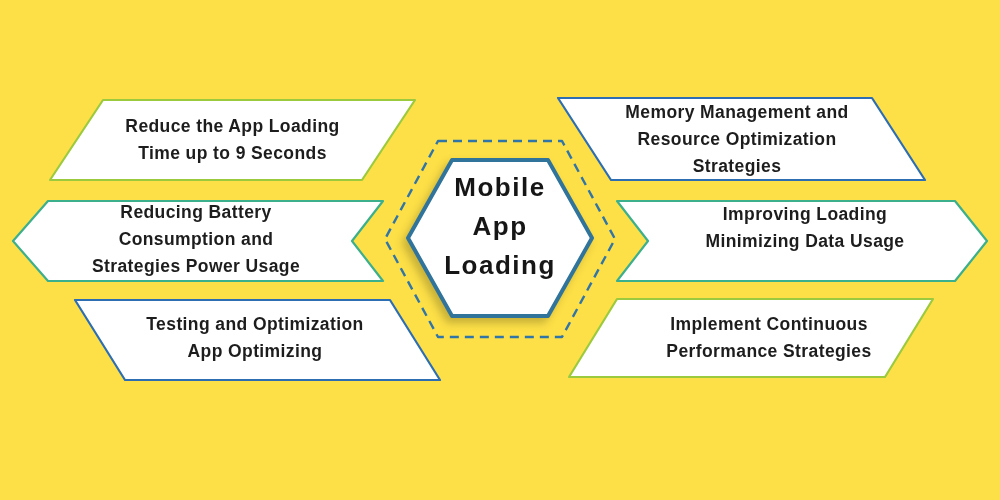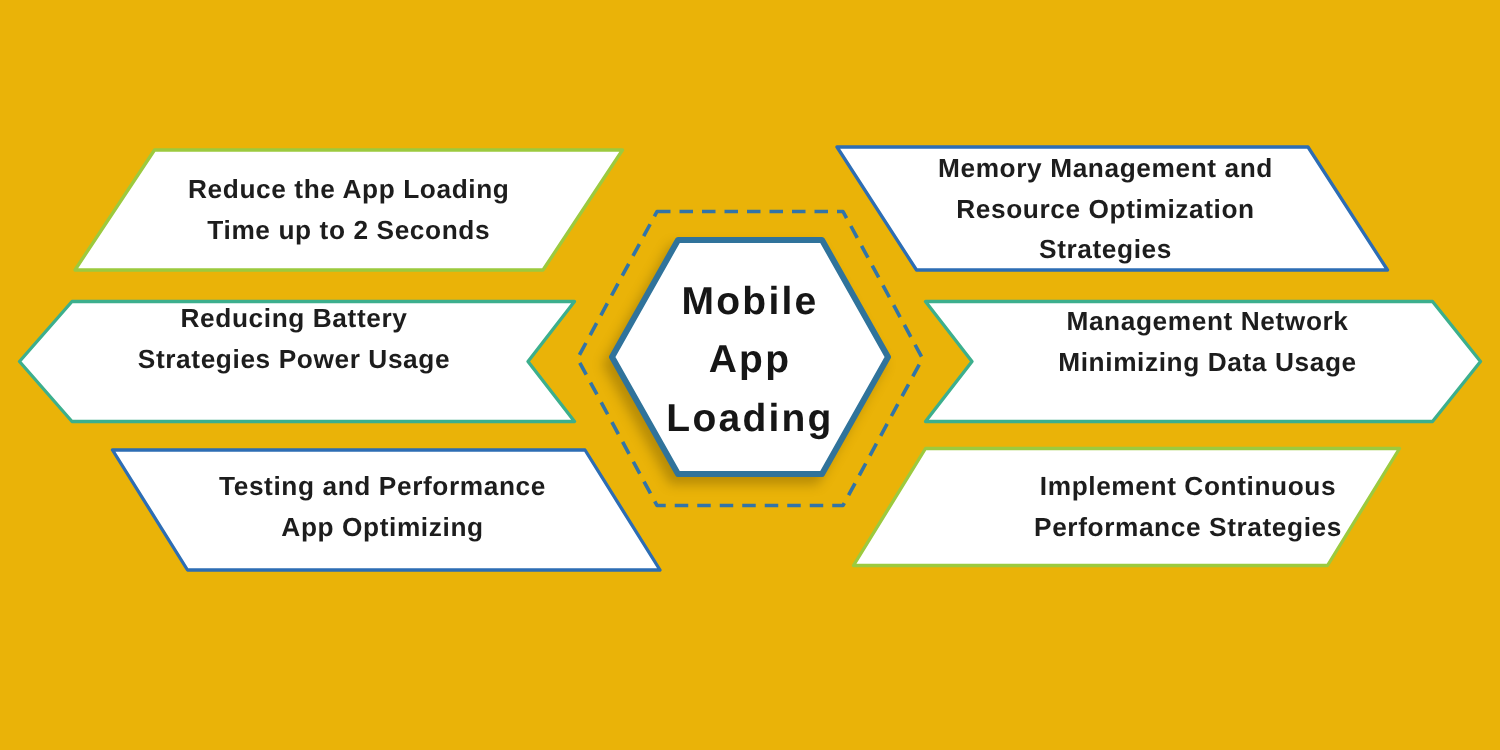--- a/index.html
+++ b/index.html
@@ -1,20 +1,20 @@
 <!DOCTYPE html>
 <html><head>
 <meta charset="utf-8">
 <style>
   html, body { margin: 0; padding: 0; background: #ffffff; }
   #canvas {
     position: relative;
     width: 1000px;
     height: 500px;
-    background: #eab308;
+    background: #fde047;
     font-family: "Liberation Sans", "DejaVu Sans", sans-serif;
     overflow: hidden;
   }
   #shapes-svg {
     position: absolute;
     left: 0; top: 0;
     width: 1000px; height: 500px;
   }
   .shape {
     fill: #ffffff;
@@ -73,48 +73,49 @@
 
     <polygon class="shape" points="617,201 955,201 987,241 955,281 617,281 648,241" stroke="#3CAF8D"></polygon>
 
     <polygon class="shape" points="617,299 933,299 885,377 569,377" stroke="#9CCA3E"></polygon>
 
     <polygon class="hex-solid" points="452,160 548,160 592,238 548,316 452,316 408,238" stroke="#30739B"></polygon>
   </svg>
 
   <div class="label" style="left:70px; top:113px; width:325px;">
     <div>Reduce the App Loading</div>
-    <div>Time up to 2 Seconds</div>
+    <div>Time up to 9 Seconds</div>
   </div>
 
   <div class="label" style="left:36px; top:199px; width:320px;">
     <div>Reducing Battery</div>
+    <div>Consumption and</div>
     <div>Strategies Power Usage</div>
   </div>
 
   <div class="label" style="left:95px; top:311px; width:320px;">
-    <div>Testing and Performance</div>
+    <div>Testing and Optimization</div>
     <div>App Optimizing</div>
   </div>
 
   <div class="label" style="left:577px; top:99px; width:320px;">
     <div>Memory Management and</div>
     <div>Resource Optimization</div>
     <div>Strategies</div>
   </div>
 
   <div class="label" style="left:645px; top:201px; width:320px;">
-    <div>Management Network</div>
+    <div>Improving Loading</div>
     <div>Minimizing Data Usage</div>
   </div>
 
-  <div class="label" style="left:632px; top:311px; width:320px;text-align:center;">
+  <div class="label" style="left:609px; top:311px; width:320px;text-align:center;">
     <div>Implement Continuous</div>
     <div>Performance Strategies</div>
   </div>
 
-  <div class="center-label" style="left:408px; top:181px; width:184px;">
+  <div class="center-label" style="left:408px; top:168px; width:184px;">
     <div>Mobile</div>
     <div>App</div>
     <div>Loading</div>
   </div>
 
 </div>
 
 </body></html>

